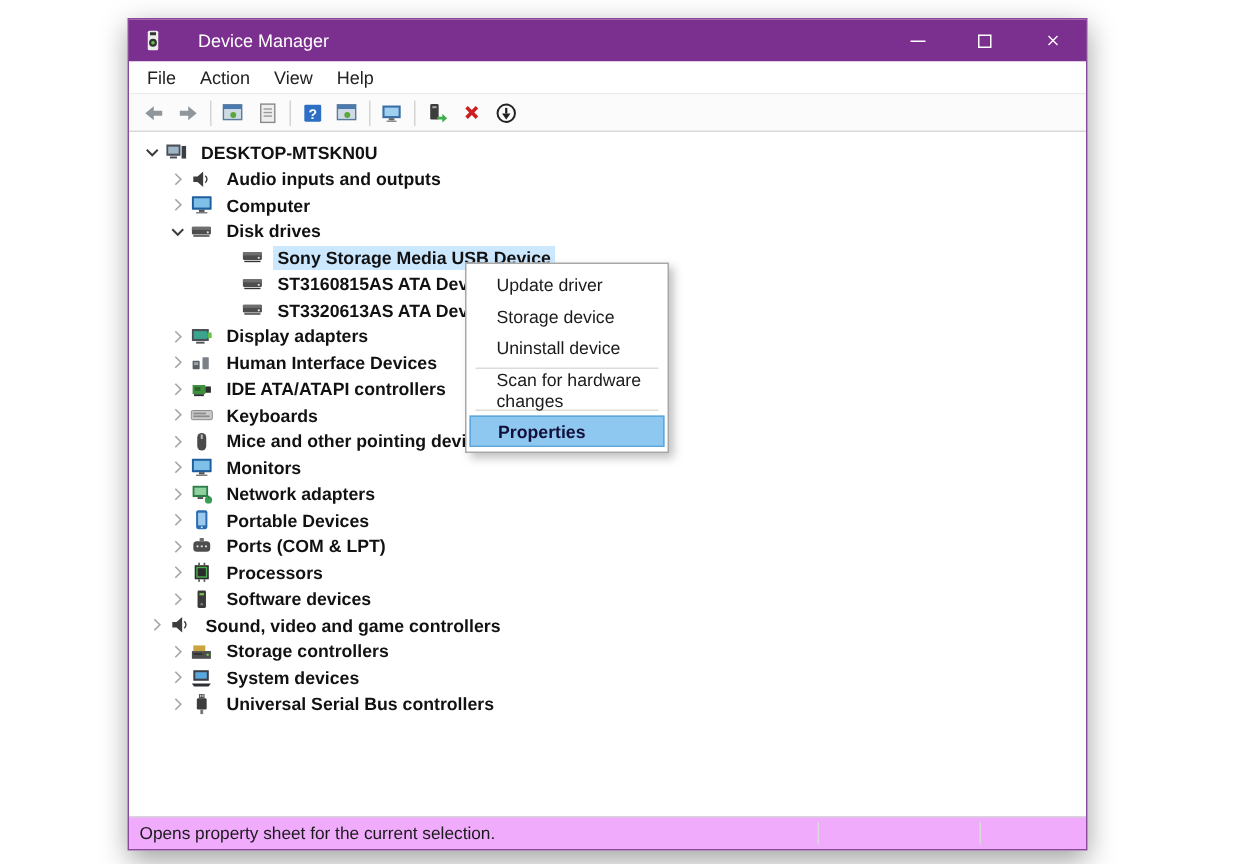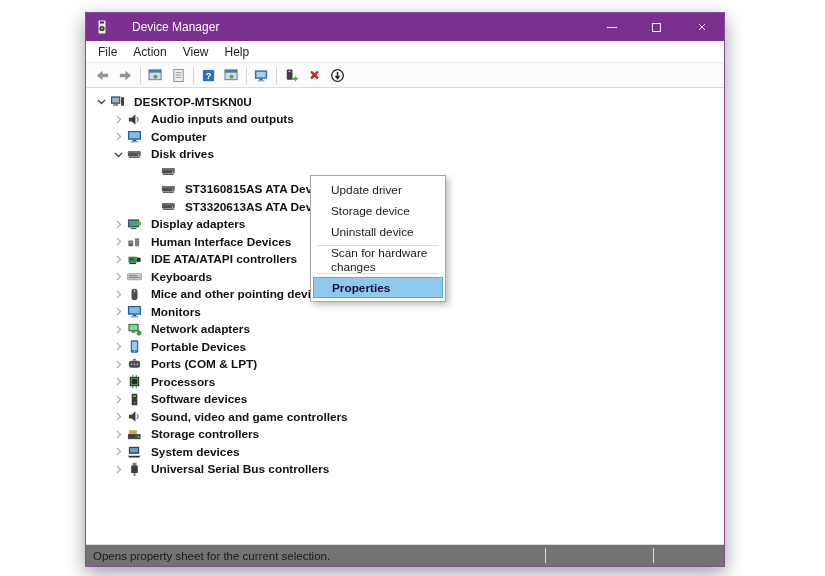--- a/index.html
+++ b/index.html
@@ -72,21 +72,21 @@
     position:absolute; left:224px; top:162px; width:136px;
     background:#fff; border:1px solid #a8a8a8; box-shadow:3px 3px 6px rgba(0,0,0,.25);
     padding:3px 2px; font-size:11.8px; color:#1a1a1a; z-index:5;
   }
   .ctx-item { height:21px; display:flex; align-items:center; padding-left:18px; }
   .ctx-item.hl { background:var(--menu-hl); border:1px solid #5fa8dc; font-weight:bold; color:#10103a; }
   .ctx-sep { height:1px; background:#dcdcdc; margin:3px 4px; }
 
   
   .statusbar {
-    height:22px; flex:0 0 22px; background:#737373; border-top:1px solid #d9d4dc;
+    height:22px; flex:0 0 22px; background:#f0abfc; border-top:1px solid #d9d4dc;
     display:flex; align-items:center; font-size:11.5px; color:#1a1a1a; position:relative;
   }
   .status-text { padding-left:7px; }
   .sb-div { position:absolute; top:3px; bottom:3px; width:1px; background:#dcd8de; }
   .sb-div.d1 { right:178px; } .sb-div.d2 { right:70px; }
 </style>
 </head>
 <body>
 
 <div class="desktop"></div>
@@ -289,20 +289,21 @@
       <div class="tree-row" style="padding-left: 57px;">
         <span class="chev"></span>
         <span class="t-icon">
           <svg width="15" height="15" viewBox="0 0 16 16">
             <rect x="1" y="4.5" width="13.5" height="5.5" rx="1" fill="#4d4d4d"></rect>
             <rect x="1" y="4.5" width="13.5" height="2.2" fill="#6e6e6e"></rect>
             <circle cx="12.3" cy="8.4" r="0.8" fill="#ddd"></circle>
             <rect x="2" y="10.5" width="11.5" height="1" fill="#333"></rect>
           </svg>
         </span>
+        <span class="t-label sel">Sony Storage Media USB Device</span>
       </div>
       <div class="tree-row" style="padding-left: 57px;">
         <span class="chev"></span>
         <span class="t-icon">
           <svg width="15" height="15" viewBox="0 0 16 16">
             <rect x="1" y="4.5" width="13.5" height="5.5" rx="1" fill="#4d4d4d"></rect>
             <rect x="1" y="4.5" width="13.5" height="2.2" fill="#6e6e6e"></rect>
             <circle cx="12.3" cy="8.4" r="0.8" fill="#ddd"></circle>
             <rect x="2" y="10.5" width="11.5" height="1" fill="#333"></rect>
           </svg>
@@ -488,21 +489,21 @@
         </span>
         <span class="t-icon">
           <svg width="15" height="15" viewBox="0 0 16 16">
             <rect x="5" y="1.8" width="6" height="12.4" rx="1" fill="#3a3a3a"></rect>
             <rect x="6.4" y="3.6" width="3.2" height="1.6" fill="#7ac143"></rect>
             <circle cx="8" cy="11.5" r="1" fill="#777"></circle>
           </svg>
         </span>
         <span class="t-label">Software devices</span>
       </div>
-      <div class="tree-row" style="padding-left: 23px; text-align: right;">
+      <div class="tree-row" style="padding-left: 9px; text-align: right;">
         <span class="chev">
           <svg width="13" height="13" viewBox="0 0 16 16">
             <path d="M6 3.5L10.5 8 6 12.5" stroke="#a6a6a6" stroke-width="1.4" fill="none"></path>
           </svg>
         </span>
         <span class="t-icon">
           <svg width="15" height="15" viewBox="0 0 16 16">
             <path d="M2 6h3l4-3.5v11L5 10H2z" fill="#3d3d3d"></path>
             <path d="M10.5 5.5c1.6 1.4 1.6 3.6 0 5" stroke="#3d3d3d" stroke-width="1" fill="none"></path>
           </svg>

